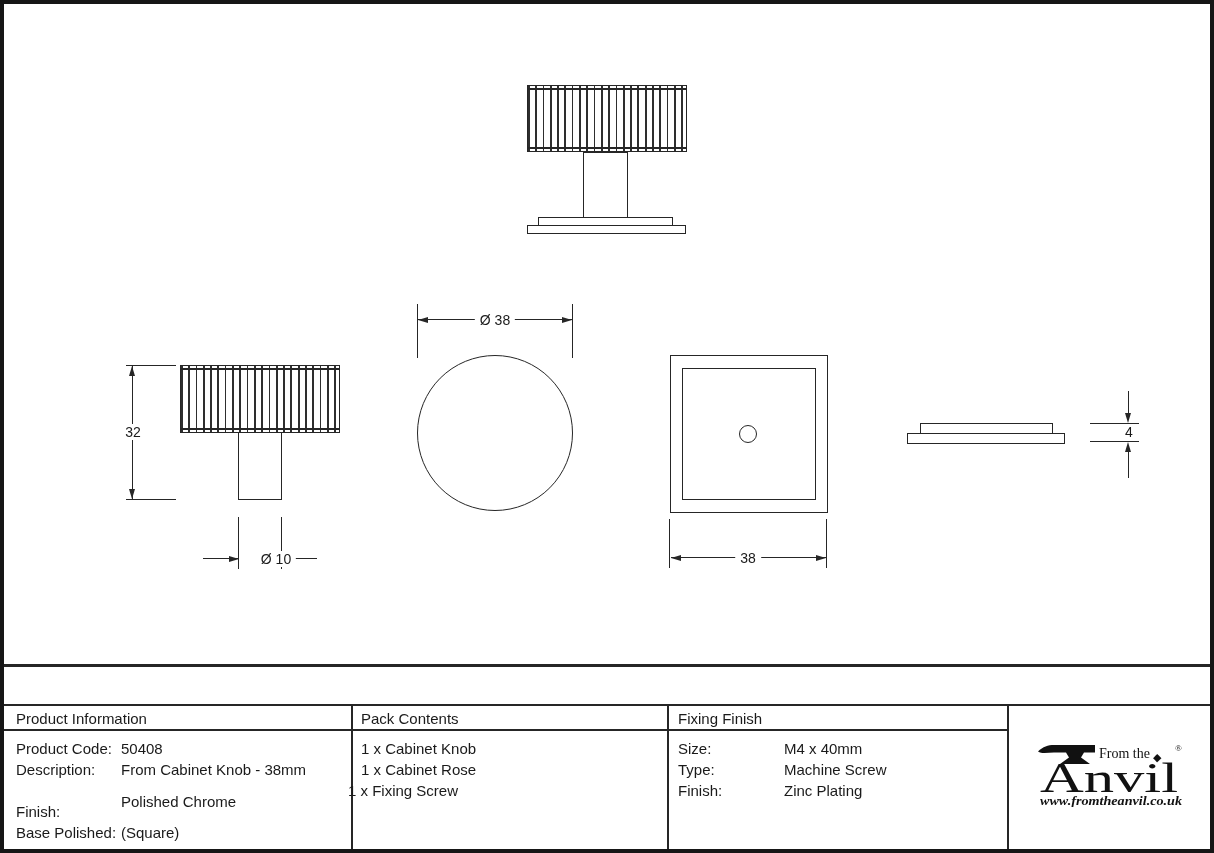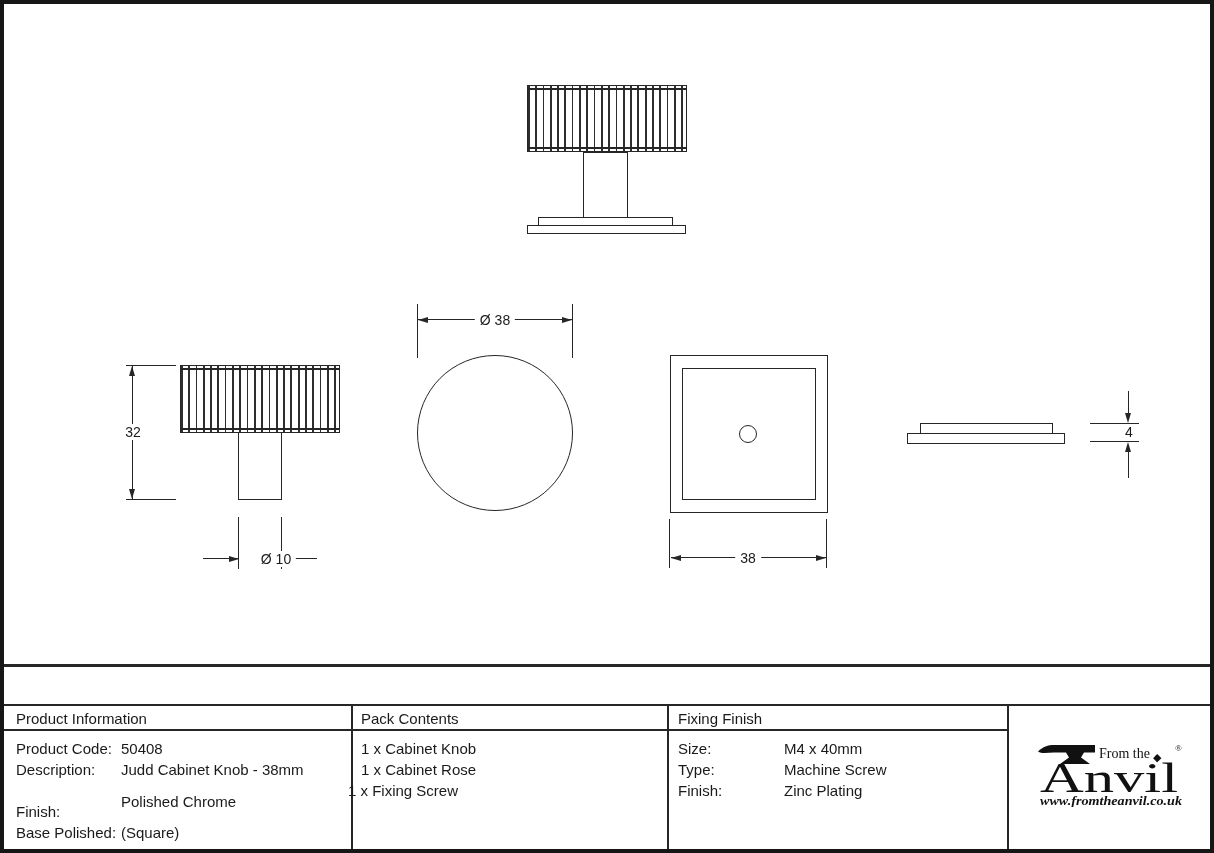--- a/index.html
+++ b/index.html
@@ -102,21 +102,21 @@
   <div class="vline t2" style="left:1007px;top:705px;height:144px"></div>
   <div class="hline" style="left:4px;top:729px;width:1005px;height:2px"></div>
 
   <div class="text" style="left:16px;top:710px">Product Information</div>
   <div class="text" style="left:361px;top:710px">Pack Contents</div>
   <div class="text" style="left:678px;top:710px">Fixing Finish</div>
 
   <div class="text" style="left:16px;top:740px">Product Code:</div>
   <div class="text" style="left:121px;top:740px">50408</div>
   <div class="text" style="left:16px;top:761px">Description:</div>
-  <div class="text" style="left:121px;top:761px">Judd Cabinet Knob - 38mm</div>
+  <div class="text" style="left:121px;top:761px">From Cabinet Knob - 38mm</div>
   <div class="text" style="left:121px;top:824px">(Square)</div>
   <div class="text" style="left:16px;top:803px">Finish:</div>
   <div class="text" style="left:121px;top:793px">Polished Chrome</div>
   <div class="text" style="left:16px;top:824px">Base Polished:</div>
   <div class="text" style="left:121px;top:872px">Brass</div>
 
   <div class="text" style="left:361px;top:740px">1 x Cabinet Knob</div>
   <div class="text" style="left:361px;top:761px">1 x Cabinet Rose</div>
   <div class="text" style="left:348px;top:782px">1 x Fixing Screw</div>
 

